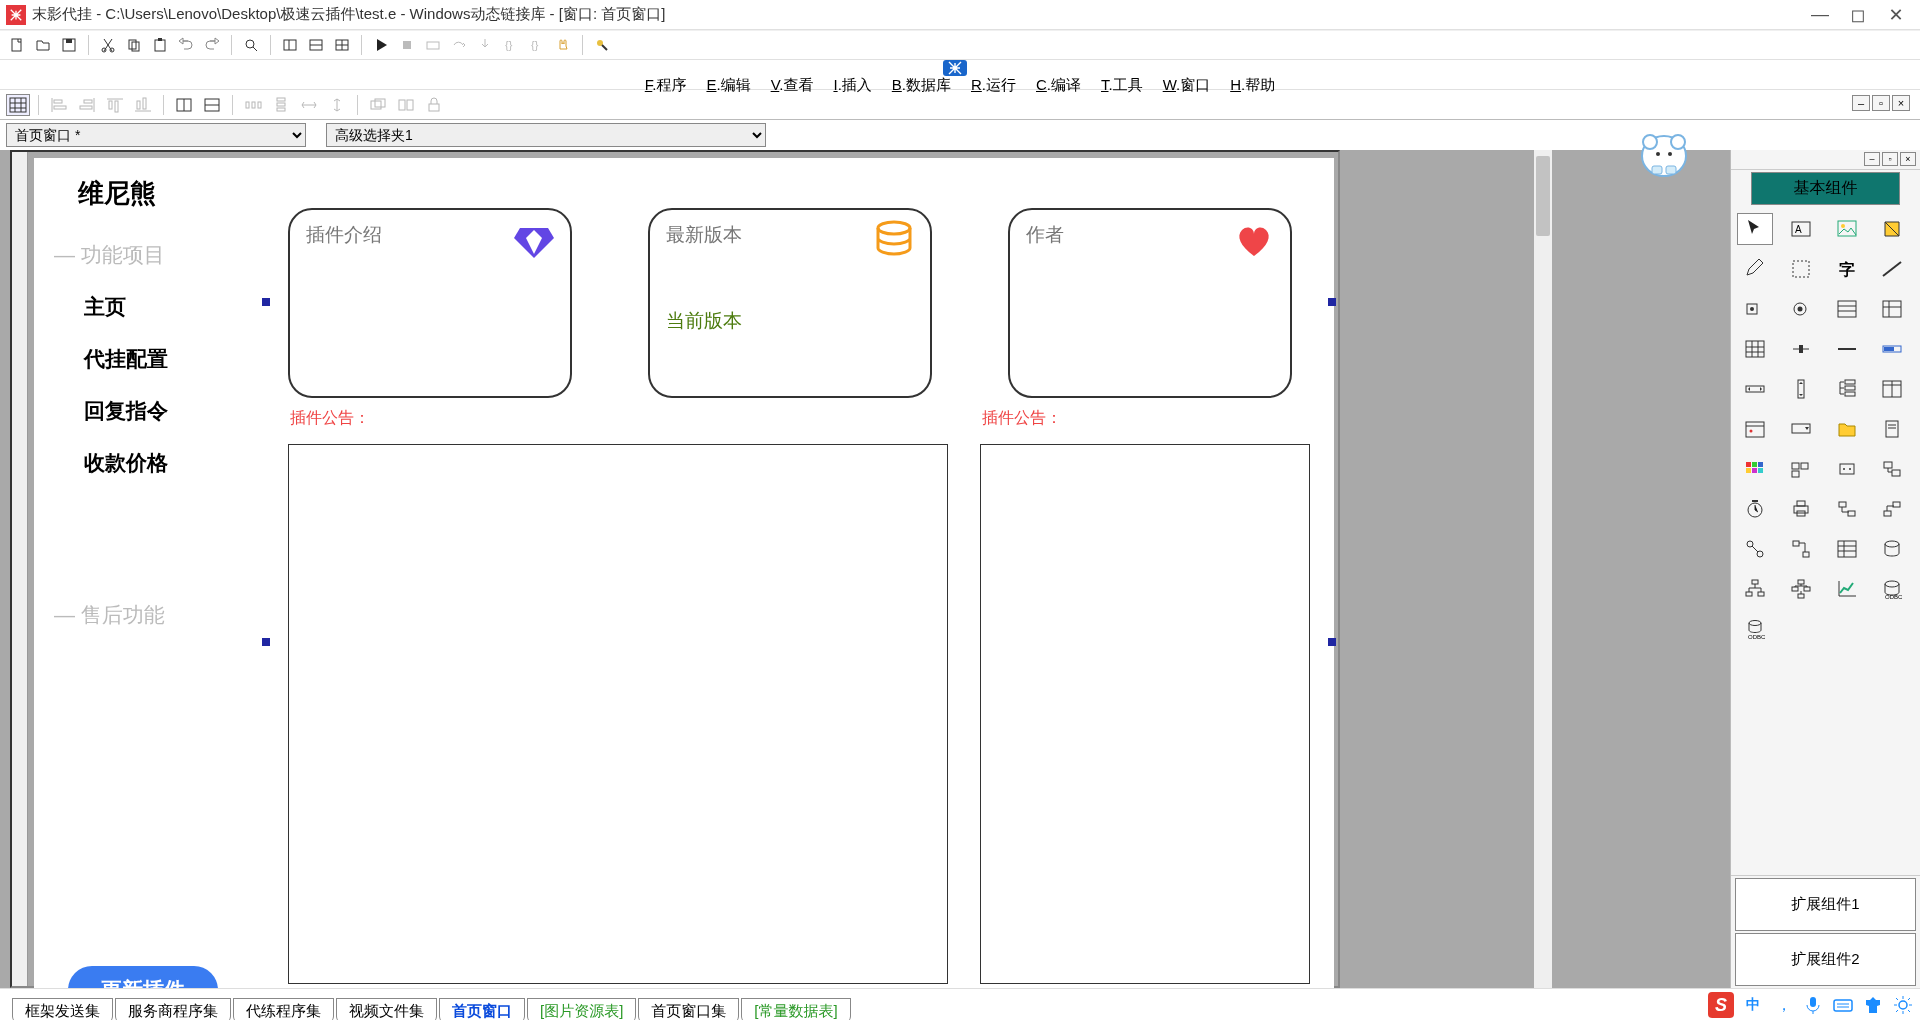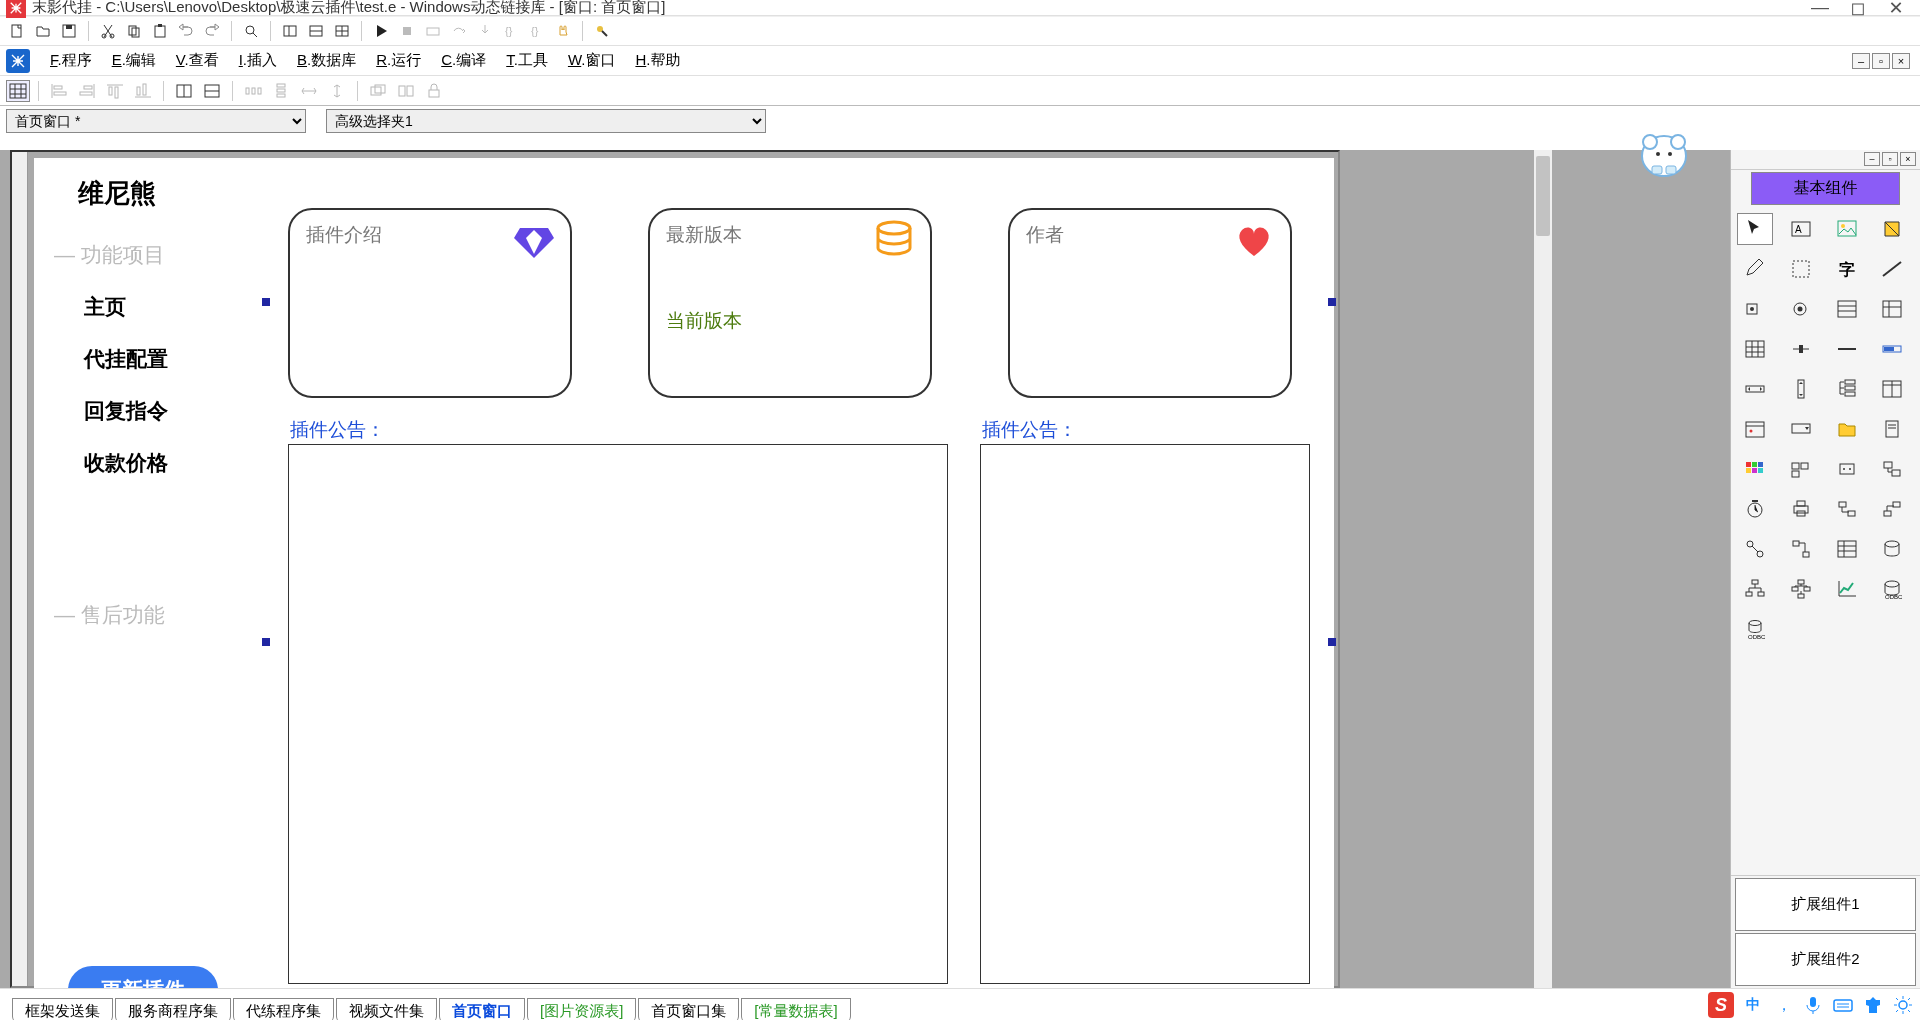--- a/index.html
+++ b/index.html
@@ -1,33 +1,33 @@
 <!DOCTYPE html>
 <html><head>
 <meta charset="utf-8">
 <style>
 * { margin:0; padding:0; box-sizing:border-box; font-family:"Microsoft YaHei","SimSun",sans-serif; }
 body { width:1920px; height:1020px; background:#fff; font-size:14px; overflow:hidden; position:relative; }
 
 
-.titlebar { height:16px; display:flex; align-items:center; padding:0 6px; border-bottom:1px solid #e0e0e0; }
+.titlebar { height:30px; display:flex; align-items:center; padding:0 6px; border-bottom:1px solid #e0e0e0; }
 .titlebar .appicon { width:20px; height:20px; background:#e4373c; display:flex; align-items:center; justify-content:center; margin-right:6px; }
 .titlebar .appicon svg { width:14px; height:14px; }
 .titlebar .title { flex:1; color:#333; font-size:15px; }
 .titlebar .winbtns { display:flex; gap:18px; margin-right:8px; }
 .titlebar .winbtn { width:20px; height:20px; display:flex; align-items:center; justify-content:center; cursor:pointer; font-size:18px; color:#555; }
 
 
 .toolbar1 { height:30px; display:flex; align-items:center; padding:0 6px; border-top:1px solid #f0f0f0; border-bottom:1px solid #e0e0e0; gap:4px; }
 .tbtn { width:22px; height:22px; display:flex; align-items:center; justify-content:center; cursor:pointer; }
 .tbtn svg { width:16px; height:16px; }
 .tsep { width:1px; height:20px; background:#ccc; margin:0 4px; }
 
 
-.menubar { height:30px; display:flex; align-items:center; padding:0 6px; border-bottom:1px solid #e0e0e0; }
+.menubar { height:30px; display:flex; align-items:center; padding:0 6px; border-bottom:1px solid #e0e0e0;flex-direction:column; }
 .menubar .mlogo { width:24px; height:24px; background:#1966cb; border-radius:3px; display:flex; align-items:center; justify-content:center; margin-right:10px; }
 .menubar .mlogo svg { width:16px; height:16px; }
 .menubar .mitem { padding:0 10px; cursor:pointer; font-size:15px; }
 .menubar .mitem u { text-decoration:underline; }
 .menubar .mdibtns { margin-left:auto; display:flex; gap:2px; padding-right:4px; }
 .menubar .mdibtn { width:18px; height:16px; border:1px solid #888; font-size:11px; display:flex; align-items:center; justify-content:center; cursor:pointer; background:#f5f5f5; }
 
 
 .toolbar2 { height:30px; display:flex; align-items:center; padding:0 6px; border-bottom:1px solid #bbb; gap:4px; }
 .tbtn2 { width:24px; height:22px; display:flex; align-items:center; justify-content:center; cursor:pointer; border:1px solid transparent; }
@@ -60,32 +60,32 @@
 .sideItem { font-size:21px; font-weight:bold; margin:24px 0 24px 30px; cursor:pointer; }
 
 .card { position:absolute; width:284px; height:190px; border:2px solid #333; border-radius:24px; background:#fff; }
 .card .clabel { position:absolute; left:16px; top:12px; font-size:19px; color:#777; }
 .card .cicon { position:absolute; right:14px; top:8px; width:44px; height:44px; }
 .card .clabel2 { position:absolute; left:16px; top:98px; font-size:19px; color:#4d7c0f; }
 .card1 { left:254px; top:50px; }
 .card2 { left:614px; top:50px; }
 .card3 { left:974px; top:50px; }
 
-.annLabel { position:absolute; font-size:19px; color:#1d4ed8; top:259px; }
+.annLabel { position:absolute; font-size:16px; color:#ef4444; top:250px; }
 .annBox { position:absolute; top:286px; height:540px; border:1px solid #333; background:#fff; }
 .ann1 { left:254px; width:660px; }
 .ann2 { left:946px; width:330px; }
 
 .updateBtn { position:absolute; left:34px; bottom:-16px; width:150px; height:48px; background:#3a7cf1; color:#fff; font-size:21px; font-weight:bold; border:none; border-radius:24px; display:flex; align-items:center; justify-content:center; }
 
 
 .palette { width:190px; background:#f5f5f5; border-left:1px solid #bbb; display:flex; flex-direction:column; }
 .palette .pbar { height:20px; display:flex; justify-content:flex-end; gap:2px; padding:2px 4px; border-bottom:1px solid #ccc; }
 .palette .pbar .pb { width:16px; height:14px; border:1px solid #888; font-size:9px; display:flex; align-items:center; justify-content:center; cursor:pointer; }
-.palette .ptab { text-align:center; padding:5px; background:#8b5cf6; border:1px solid #888; margin:2px 20px; font-size:16px; cursor:pointer; }
+.palette .ptab { text-align:center; padding:5px; background:#0f766e; border:1px solid #888; margin:2px 20px; font-size:16px; cursor:pointer; }
 .palette .pgrid { flex:1; padding:6px; display:grid; grid-template-columns:repeat(4,1fr); gap:8px 6px; align-content:start; }
 .palette .pitem { width:36px; height:32px; display:flex; align-items:center; justify-content:center; cursor:pointer; border:1px solid transparent; }
 .palette .pitem.sel { border:1px solid #888; background:#fff; }
 .palette .pitem svg { width:24px; height:22px; }
 .palette .pfoot { border-top:1px solid #ccc; }
 .palette .pfootbtn { text-align:center; padding:16px; background:#fff; border:1px solid #888; margin:2px 4px; font-size:15px; cursor:pointer; }
 
 
 .bottomtabs { position:absolute; left:0; bottom:0; height:32px; right:0; display:flex; align-items:flex-end; padding-left:12px; background:#fff; border-top:1px solid #ddd; }
 .btab { padding:3px 12px; border:1px solid #888; border-bottom:none; margin-right:2px; font-size:15px; cursor:pointer; background:#fff; border-radius:0 0 8px 8px; transform:translateY(4px); }

